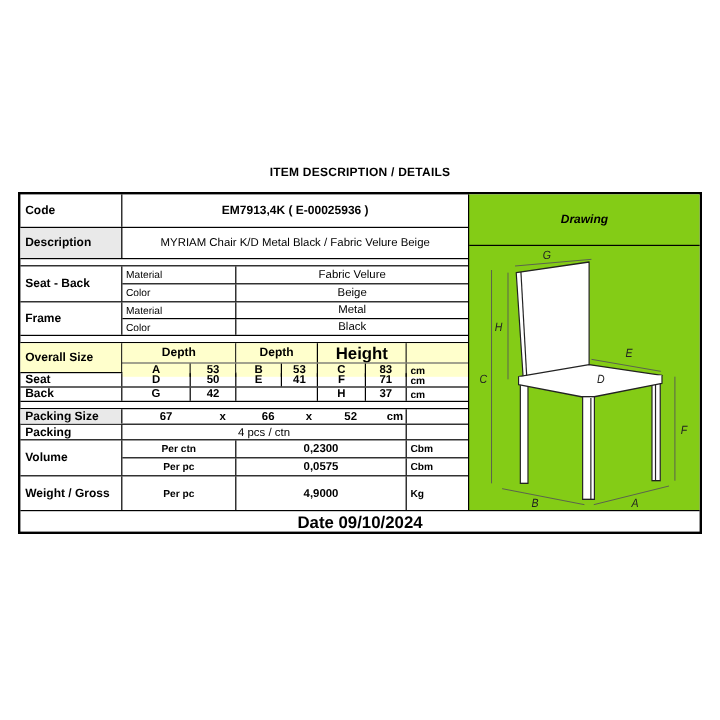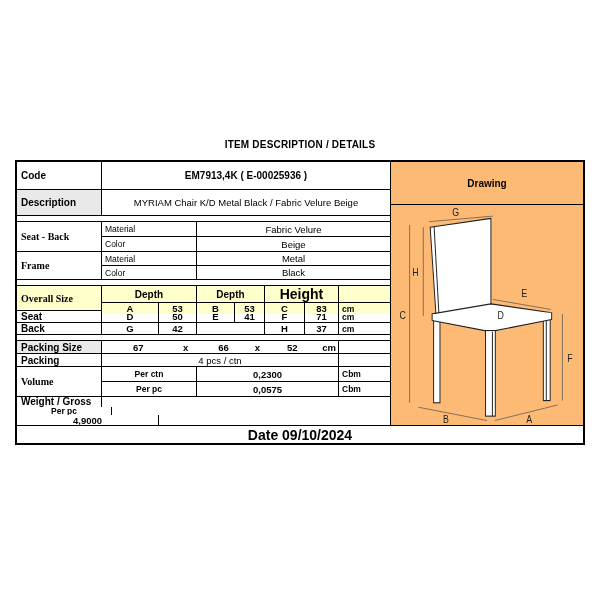--- a/index.html
+++ b/index.html
@@ -13,56 +13,56 @@
   .title {
     position:absolute; left:15px; top:139px; width:570px;
     text-align:center; font-size:10px; font-weight:bold; letter-spacing:.2px;
   }
   .spec {
     position:absolute; left:15px; top:160px; width:570px;
     border:2px solid var(--border,#000); background:#fff;
   }
   .main { display:flex; align-items:stretch; }
   .left { width:373px; display:flex; flex-direction:column; }
-  .left > :last-child { border-bottom:none;flex-direction:column; }
+  .left > :last-child { border-bottom:none; }
   .row, .sec { display:flex; border-bottom:1px solid var(--border,#000); }
   .spacer { height:6px; border-bottom:1px solid var(--border,#000); }
   .cell {
     display:flex; align-items:center; justify-content:center;
     border-right:1px solid var(--border,#000);
     font-size:9.5px; min-width:0; overflow:hidden; white-space:nowrap;
   }
   .cell.last { border-right:none; }
   .lblcell {
     width:85px; justify-content:flex-start; padding-left:4px;
     font-weight:bold; font-size:10px;
   }
   .flexfill { flex:1; }
   .gy { background:var(--label_gray,#e9e9e9); }
   .yl { background:var(--highlight,#ffffcc); }
   .bold { font-weight:bold; }
-  .sec .lblcell { align-items:center; display:flex;font-family:Liberation Serif, serif; }
+  .sec .lblcell { align-items:center; display:flex; }
   .secrows { flex:1; display:flex; flex-direction:column; }
   .secrow { display:flex; flex:1; border-bottom:1px solid var(--border,#000); }
   .secrow:last-child { border-bottom:none; }
   .kleft { justify-content:flex-start; padding-left:3px; font-size:8.5px; }
   .kcent { font-size:8.5px; font-weight:bold; }
   .unit {
     flex:1; justify-content:flex-start; padding-left:3px;
     font-size:8.5px; font-weight:bold; border-right:none;
   }
   .w57{width:57px} .w38{width:38px} .w30{width:30px} .w40{width:40px}
   .w34{width:34px} .w68{width:68px} .w95{width:95px} .w74{width:74px}
   .w142{width:142px} .w237{width:237px}
   .h17{height:28px} .h26{height:26px} .h30{height:30px} .h28{height:28px}
   .h25{height:25px} .h12{height:12px} .h13{height:13px}
   .slotwrap { padding:0; }
   .slot { display:flex; align-items:center; justify-content:center;
           font-weight:bold; font-size:9.5px;padding-left:16px; }
-  .drawcol { flex:1; border-left:1px solid var(--border,#000); display:flex; flex-direction:column; background:#fdba74; }
+  .drawcol { flex:1; border-left:1px solid var(--border,#000); display:flex; flex-direction:column; background:#84cc16;font-style:italic; }
   .drawhead {
     height:43px; border-bottom:1px solid var(--border,#000);
     display:flex; align-items:center; justify-content:center;
     font-weight:bold; font-size:10px;
   }
   .drawarea { flex:1; position:relative; }
   .drawarea svg { position:absolute; left:0; top:0; width:100%; height:100%; }
   .daterow {
     height:18px; border-top:1px solid var(--border,#000);
     display:flex; align-items:center; justify-content:center;

